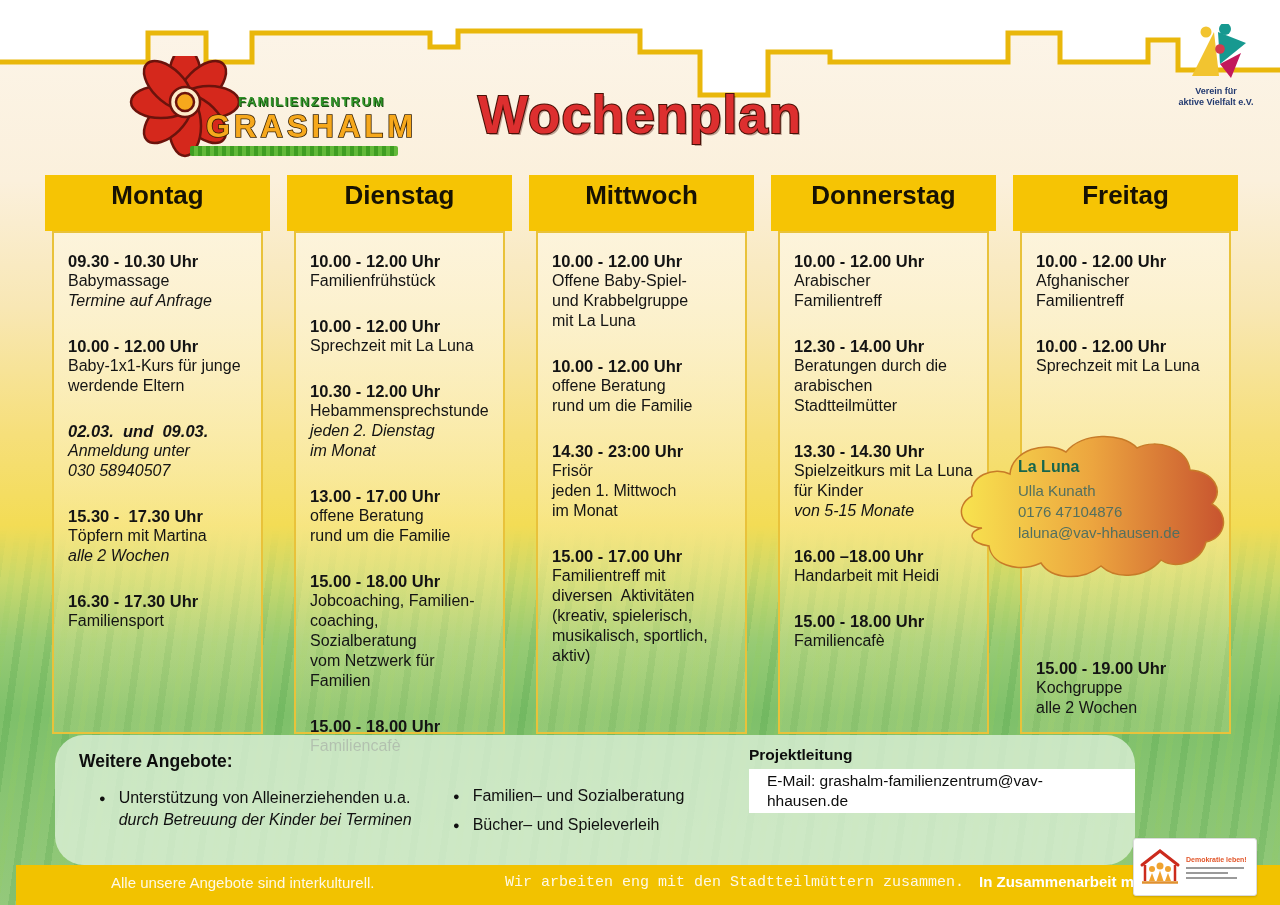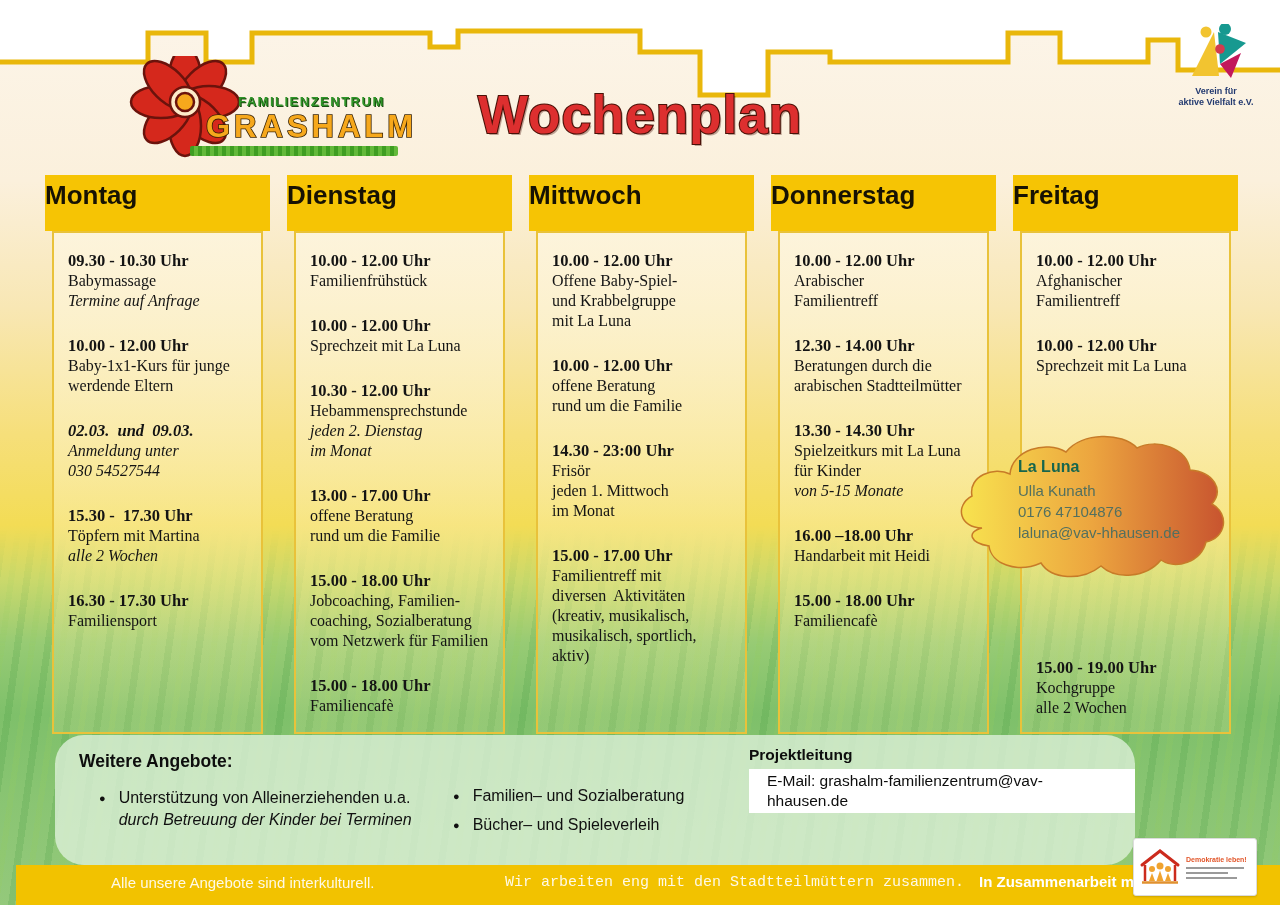--- a/index.html
+++ b/index.html
@@ -23,25 +23,25 @@
     letter-spacing:4px;text-transform:uppercase;-webkit-text-stroke:1.6px #3a2405;paint-order:stroke fill;white-space:nowrap;}
   .gz-grass{position:absolute;left:62px;top:90px;width:208px;height:10px;border-radius:2px;
     background:repeating-linear-gradient(90deg,#3f9e22 0 4px,#63b93a 4px 8px);}
   
   .verein{position:absolute;left:1160px;top:24px;width:112px;height:92px;z-index:3;text-align:center;}
   .verein-text{font-size:9px;line-height:11px;color:#233a70;font-weight:bold;}
   
   .days{position:absolute;left:45px;top:175px;display:flex;gap:17px;z-index:2;}
   .day-col{width:225px;}
   .day-header{height:56px;background:#f6c404;color:#171203;font-size:26px;font-weight:bold;
-    line-height:40px;}
+    text-align:center;line-height:40px;}
   .day-body{margin:0 7px;height:503px;box-sizing:border-box;border:2px solid #e9c23a;
     background:linear-gradient(180deg,rgba(253,244,220,0.95) 0%,rgba(252,240,190,0.70) 40%,rgba(251,238,160,0.35) 70%,rgba(251,240,170,0.16) 100%);
     padding:18px 14px 14px;display:flex;flex-direction:column;}
-  .event{margin-bottom:25px;font-size:16px;color:#141414;font-family:Liberation Serif, serif;}
+  .event{margin-bottom:25px;font-size:16px;color:#141414;}
   .event:last-child{margin-bottom:0;}
   .event-time{font-weight:bold;font-size:16.5px;line-height:20px;white-space:pre-wrap;}
   .event-line{line-height:20px;white-space:pre-wrap;}
   .italic{font-style:italic;}
   .day-col:nth-child(5) .day-body .event:last-child{margin-top:auto;}
   
   .cloud{position:absolute;left:950px;top:430px;width:288px;height:172px;z-index:5;}
   .cloud svg{position:absolute;left:0;top:0;}
   .cloud-text{position:absolute;left:68px;top:28px;}
   .cloud-title{font-weight:bold;color:#17664d;font-size:16px;margin-bottom:4px;}
@@ -129,21 +129,21 @@
             <div class="event-line italic">Termine auf Anfrage</div>
           </div>
           <div class="event">
             <div class="event-time">10.00 - 12.00 Uhr</div>
             <div class="event-line">Baby-1x1-Kurs für junge</div>
             <div class="event-line">werdende Eltern</div>
           </div>
           <div class="event">
             <div class="event-time italic">02.03.  und  09.03.</div>
             <div class="event-line italic">Anmeldung unter</div>
-            <div class="event-line italic">030 54527544</div>
+            <div class="event-line italic">030 58940507</div>
           </div>
           <div class="event">
             <div class="event-time">15.30 -  17.30 Uhr</div>
             <div class="event-line">Töpfern mit Martina</div>
             <div class="event-line italic">alle 2 Wochen</div>
           </div>
           <div class="event">
             <div class="event-time">16.30 - 17.30 Uhr</div>
             <div class="event-line">Familiensport</div>
           </div>
@@ -200,21 +200,21 @@
           <div class="event">
             <div class="event-time">14.30 - 23:00 Uhr</div>
             <div class="event-line">Frisör</div>
             <div class="event-line">jeden 1. Mittwoch</div>
             <div class="event-line">im Monat</div>
           </div>
           <div class="event">
             <div class="event-time">15.00 - 17.00 Uhr</div>
             <div class="event-line">Familientreff mit</div>
             <div class="event-line">diversen  Aktivitäten</div>
-            <div class="event-line">(kreativ, musikalisch,</div>
+            <div class="event-line">(kreativ, spielerisch,</div>
             <div class="event-line">musikalisch, sportlich,</div>
             <div class="event-line">aktiv)</div>
           </div>
         </div>
       </div>
       <div class="day-col">
         <div class="day-header">Donnerstag</div>
         <div class="day-body">
           <div class="event">
             <div class="event-time">10.00 - 12.00 Uhr</div>

